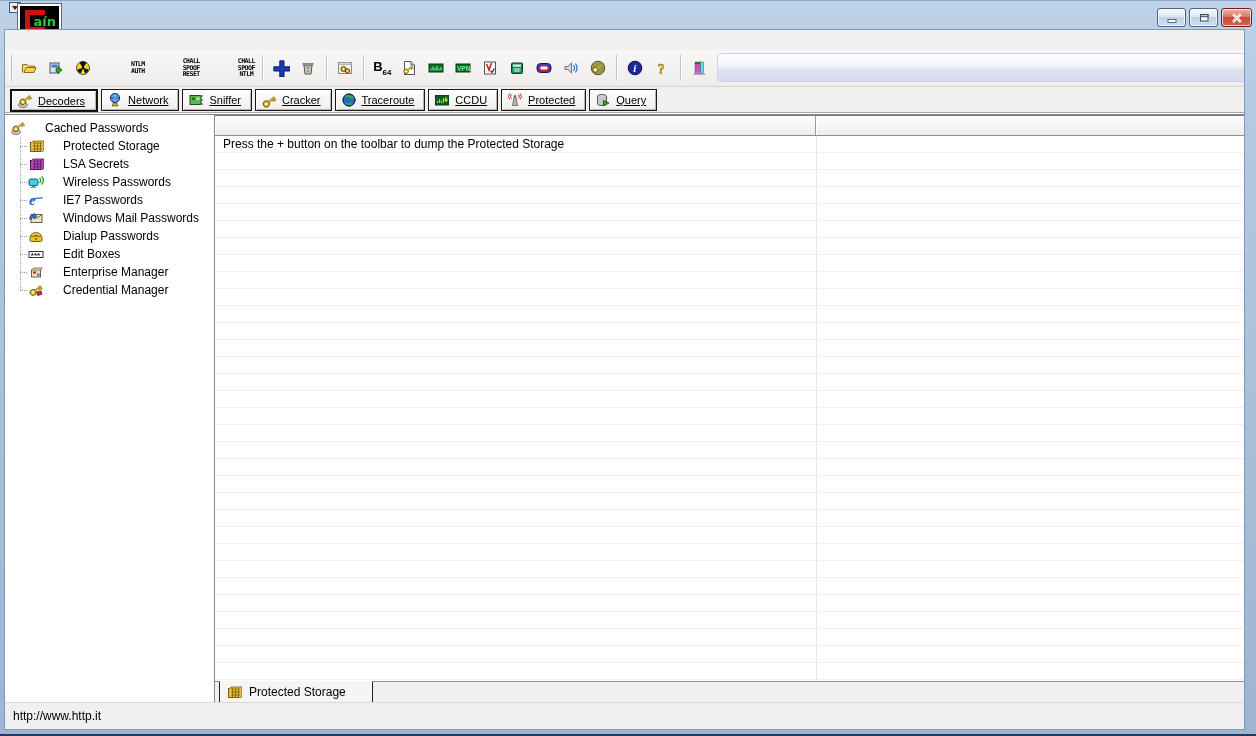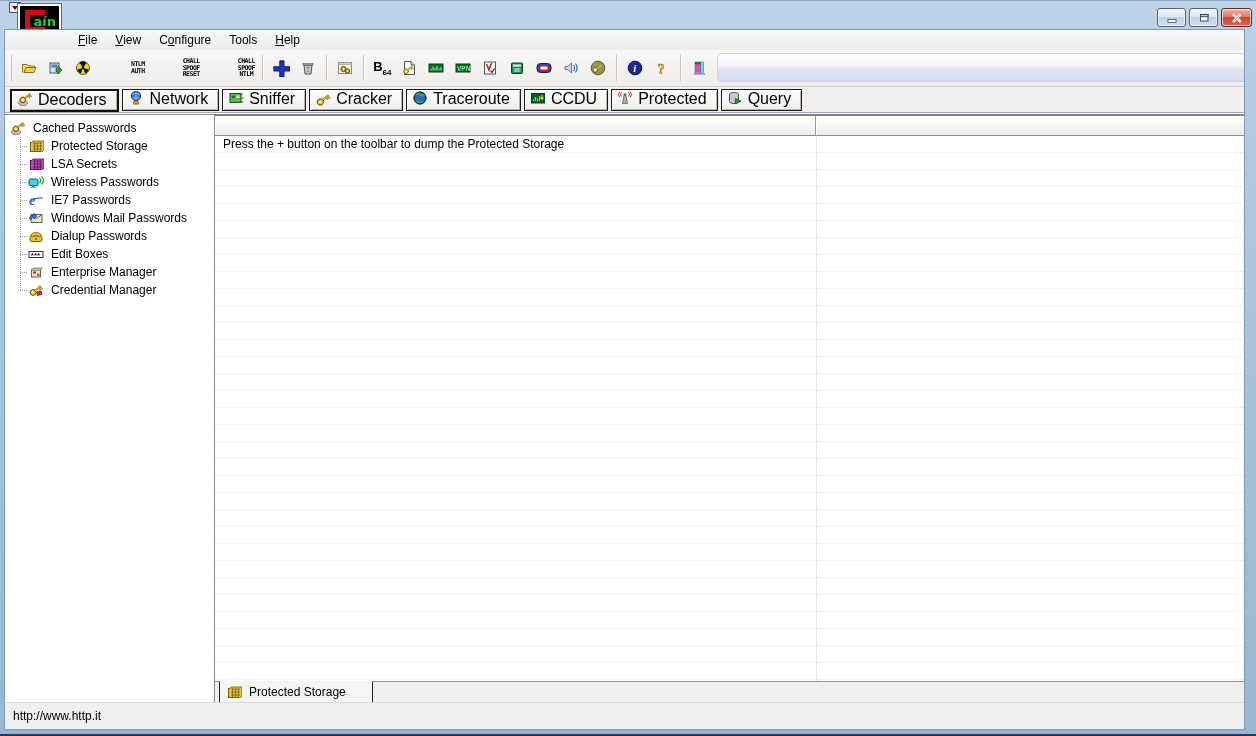--- a/index.html
+++ b/index.html
@@ -53,33 +53,33 @@
   .b64 { font-weight:bold; font-size:13px; line-height:1; }
   .b64 sub { font-size:8px; font-weight:bold; }
   .tb-band { flex:1; align-self:stretch; margin:1px 0 2px 4px; border-radius:5px 0 0 5px;
     border:1px solid #cdd4e4; border-right:none;
     background:linear-gradient(180deg,#fdfdfe 0%,#f2f4f9 45%,#dfe4f1 55%,#d5dcee 100%); }
 
   
   .tabstrip { position:absolute; left:0; top:57px; width:100%; height:27px; background:#f1f0ee;
     display:flex; align-items:flex-start; padding:2px 0 0 5px; gap:3px;
     border-bottom:1px solid #ffffff; box-shadow:0 -1px 0 #a9a9a9 inset; }
-  .tab { height:22px; display:flex; gap:5px; padding:0 10px 0 5px;
+  .tab { height:22px; display:flex; align-items:center; gap:5px; padding:0 10px 0 5px;
     border:1px solid #1a1a1a; background:linear-gradient(180deg,#fdfdfc,#f0efed);
-    box-shadow:inset 1px 1px 0 #ffffff, inset -1px -1px 0 #b9b5af; font-size:16px; }
+    box-shadow:inset 1px 1px 0 #ffffff, inset -1px -1px 0 #b9b5af; font-size:11px;text-decoration:underline; }
   .tab.active { border:2px solid #111; height:23px; padding:0 11px 0 5px;
     background:linear-gradient(180deg,#fbfaf9,#edecea); }
 
   
   .content { position:absolute; left:0; top:84px; width:100%; height:590px; background:#f0f0f0;
     border-top:1px solid #8a8a8a; }
   .tree-pane { position:absolute; left:0; top:0; width:209px; height:100%; background:#fff; }
   .splitter { position:absolute; left:209px; top:0; width:1px; height:100%; background:#8a8a8a; }
   .tree { position:relative; padding-top:4px; }
-  .tree-row { position:relative; height:18px; display:flex; align-items:center; gap:7px; padding-left:5px; }
+  .tree-row { position:relative; height:18px; display:flex; align-items:center; gap:19px; padding-left:5px; }
   .tree-row.child { padding-left:23px; }
   .tree-row.child:before { content:""; position:absolute; left:15px; top:9px; width:7px;
     border-top:1px dotted #9a9a9a; }
   .tree-vline { position:absolute; left:15px; top:22px; height:153px; border-left:1px dotted #9a9a9a; }
   .tree-label { white-space:nowrap; }
 
   .list-pane { position:absolute; left:210px; top:0; right:0; bottom:0; background:#8b5cf6; }
   .list-header { position:absolute; left:0; top:1px; right:0; height:20px; display:flex;
     border-bottom:1px solid #8e8e8e; background:linear-gradient(180deg,#ffffff,#ececec); }
   .hdr-cell { height:100%; border-right:1px solid #9a9a9a; box-shadow:inset 1px 1px 0 #ffffff; }
@@ -136,27 +136,20 @@
               <path d="M4 4.2 L11.8 12 M11.8 4.2 L4 12" stroke="#fff" stroke-width="2.6"></path>
               <path d="M4 4.2 L11.8 12 M11.8 4.2 L4 12" stroke="#5c1812" stroke-width=".6" opacity=".4"></path>
             </svg>
           </span>
         </div>
       </div>
   </div>
 
   <div class="client">
 
-    <div class="menubar">
-        <span class="menu-item"><u>F</u>ile</span>
-        <span class="menu-item"><u>V</u>iew</span>
-        <span class="menu-item">C<u>o</u>nfigure</span>
-        <span class="menu-item">Tools</span>
-        <span class="menu-item"><u>H</u>elp</span>
-      </div>
 
     <div class="toolbar">
       <div class="grip"></div>
       <span id="tb-slot" style="display: flex; align-items: center;">
           <div class="tb-btn">
             <span class="ic">
               <svg width="16" height="16" viewBox="0 0 16 16">
                 <path d="M1.5 12.5 v-8 h4.5 l1.5 1.5 h6 v2" fill="#f5de7a" stroke="#8a6d1c"></path>
                 <path d="M3 12.5 l2 -5 h10 l-2 5 z" fill="#f0d050" stroke="#8a6d1c"></path>
               </svg>

